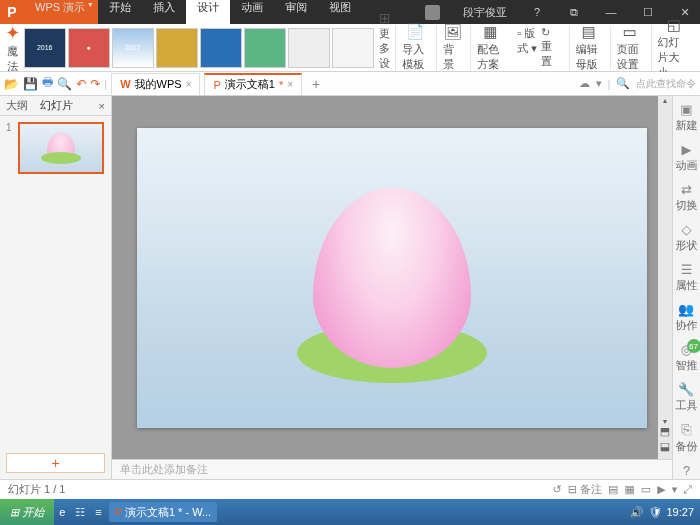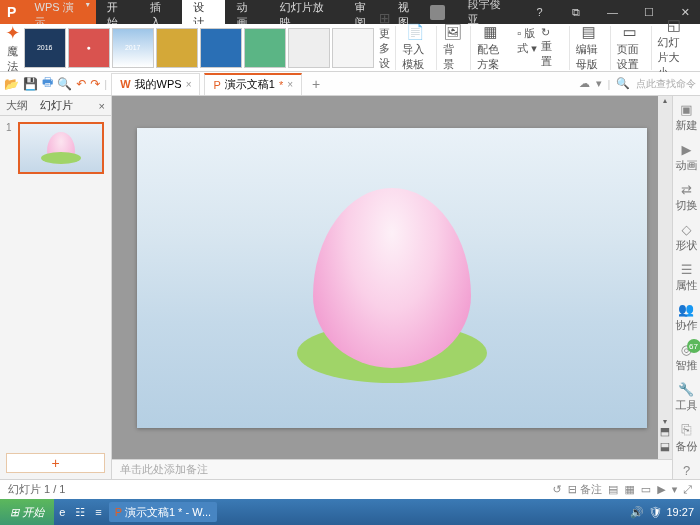--- a/index.html
+++ b/index.html
@@ -88,21 +88,20 @@
   <div class="app-logo">P</div>
   <div class="tabs">
     <div class="tab app-name">
         <span>WPS 演示</span>
         <span class="drop">▾</span>
       </div>
     <div class="tab">开始</div>
     <div class="tab">插入</div>
     <div class="tab active">设计</div>
     <div class="tab">动画</div>
-    <div class="tab">幻灯片放映</div>
     <div class="tab">审阅</div>
     <div class="tab">视图</div>
   </div>
   <div class="title-right">
     <span class="user-ic"></span>
     <span>段宇俊亚</span>
     <span class="wbtn">?</span>
     <span class="wbtn">⧉</span>
     <span class="wbtn">—</span>
     <span class="wbtn">☐</span>

